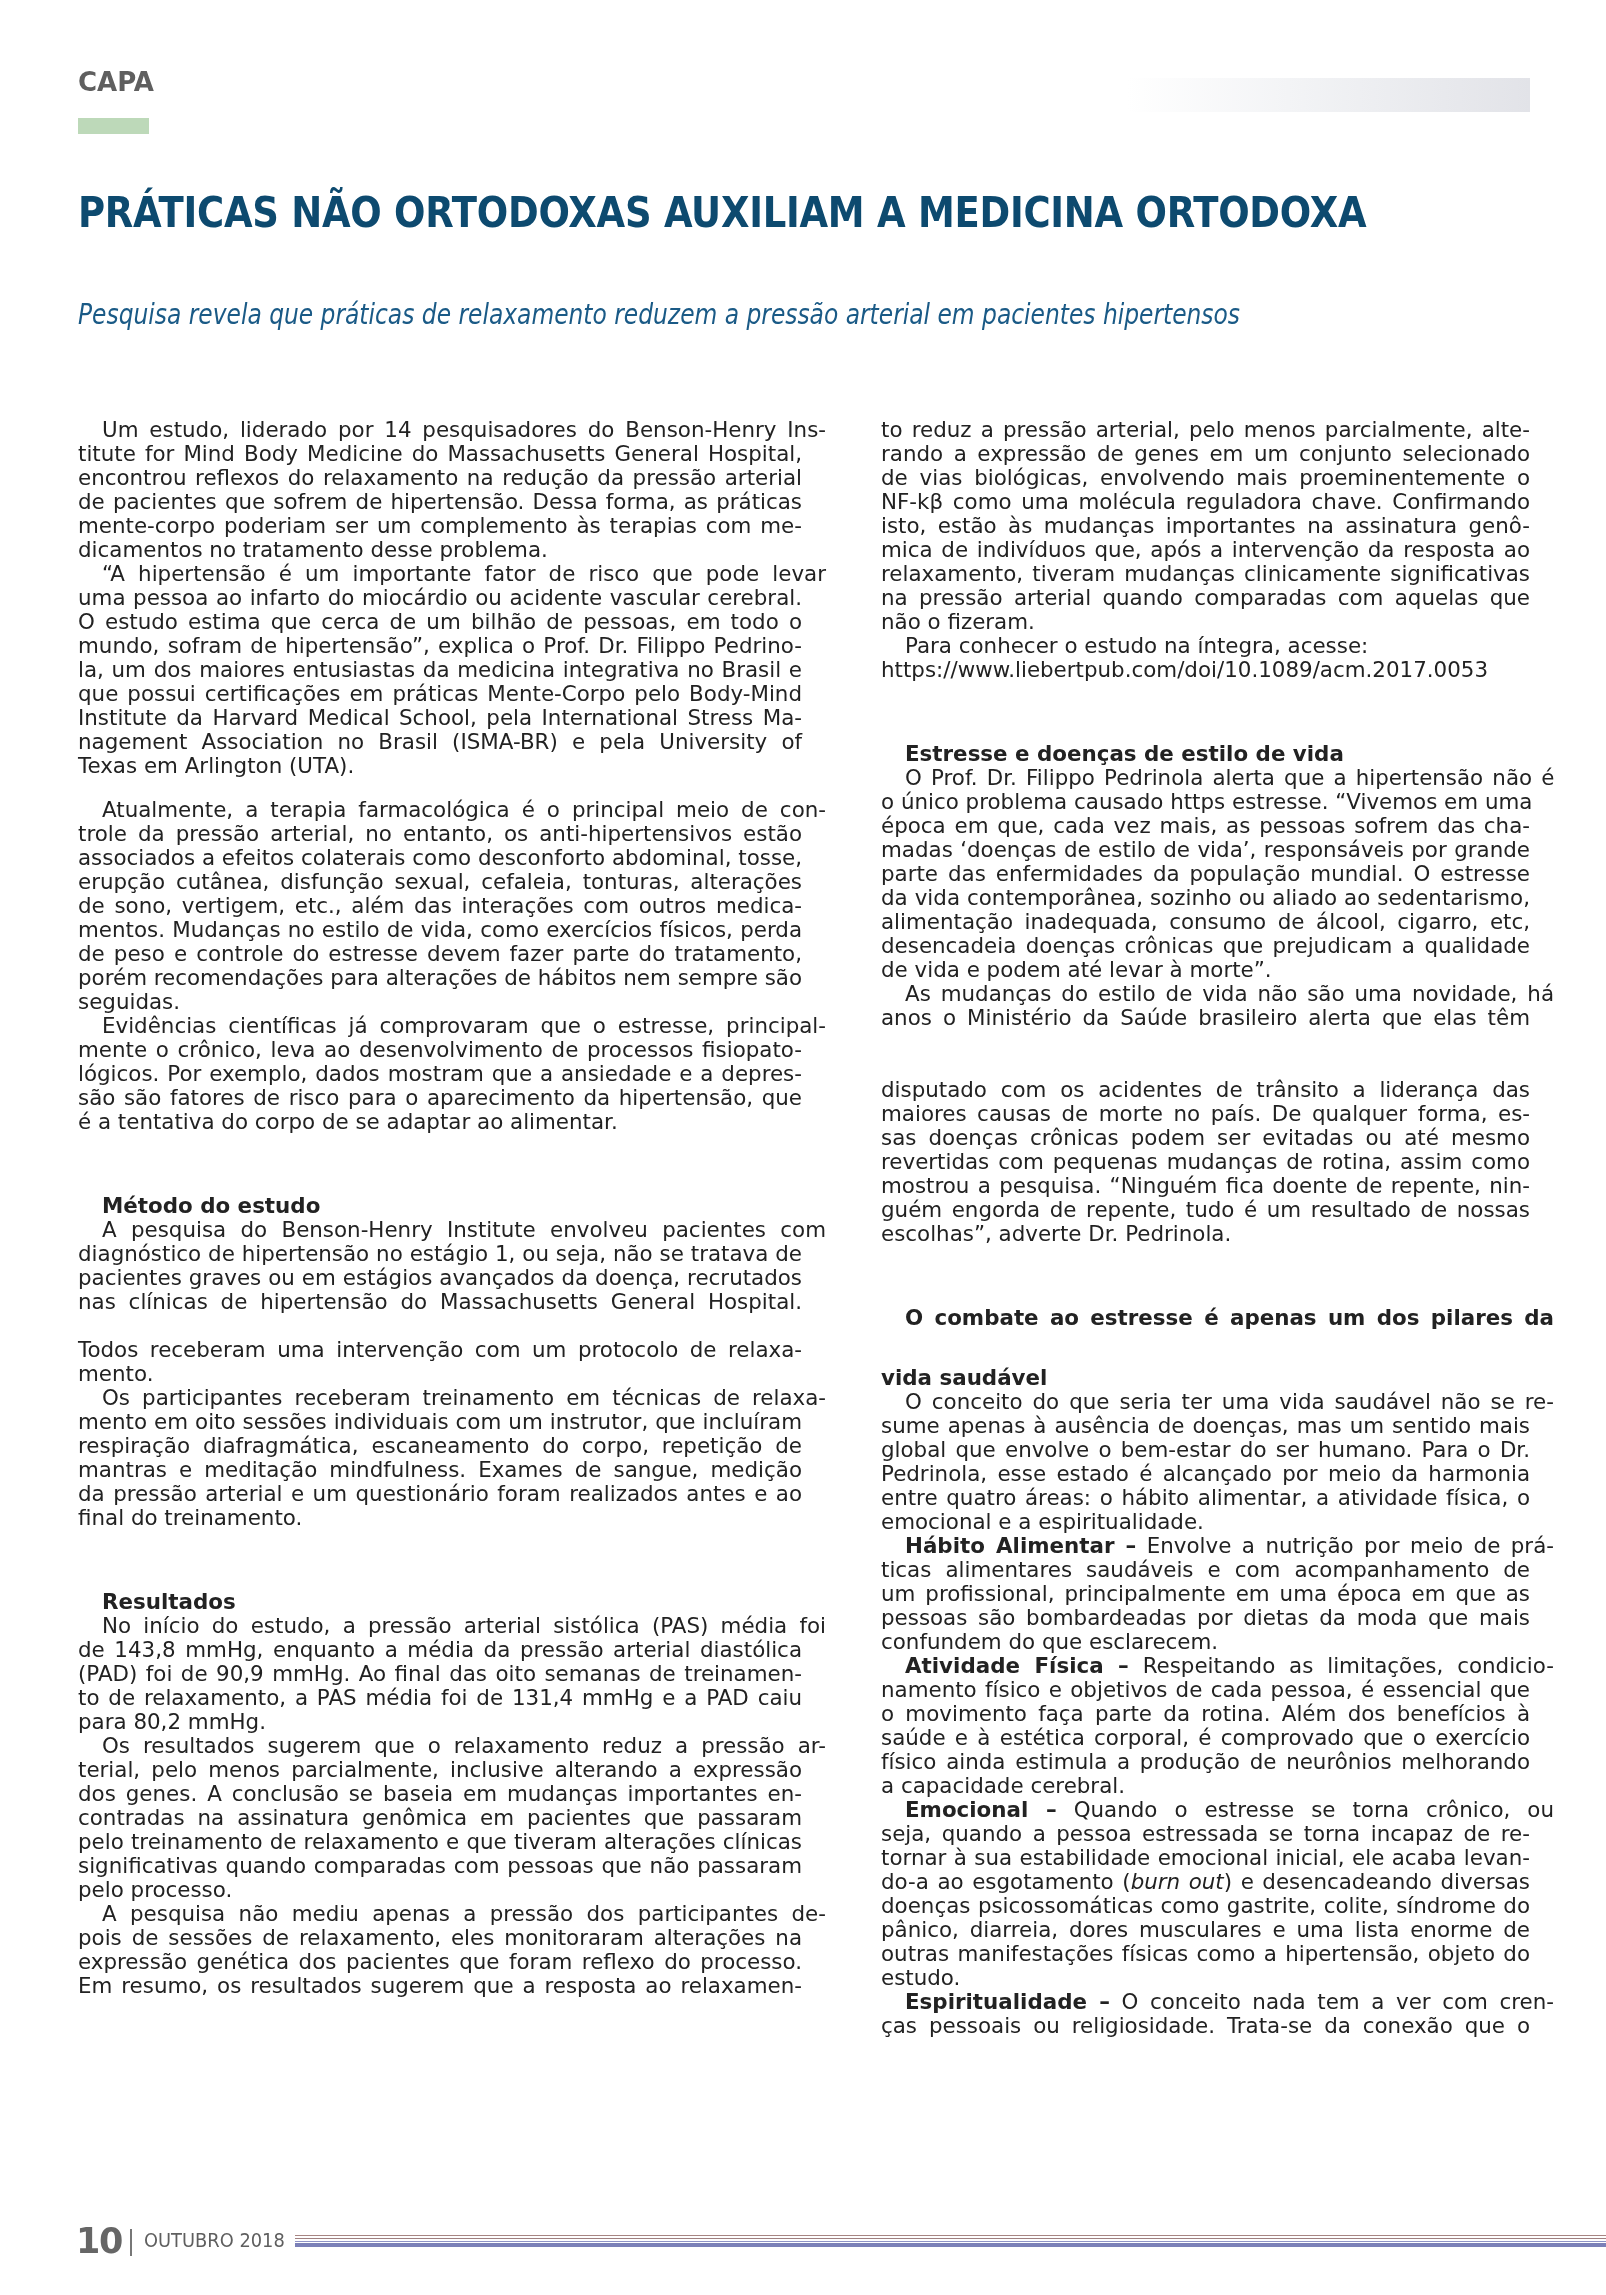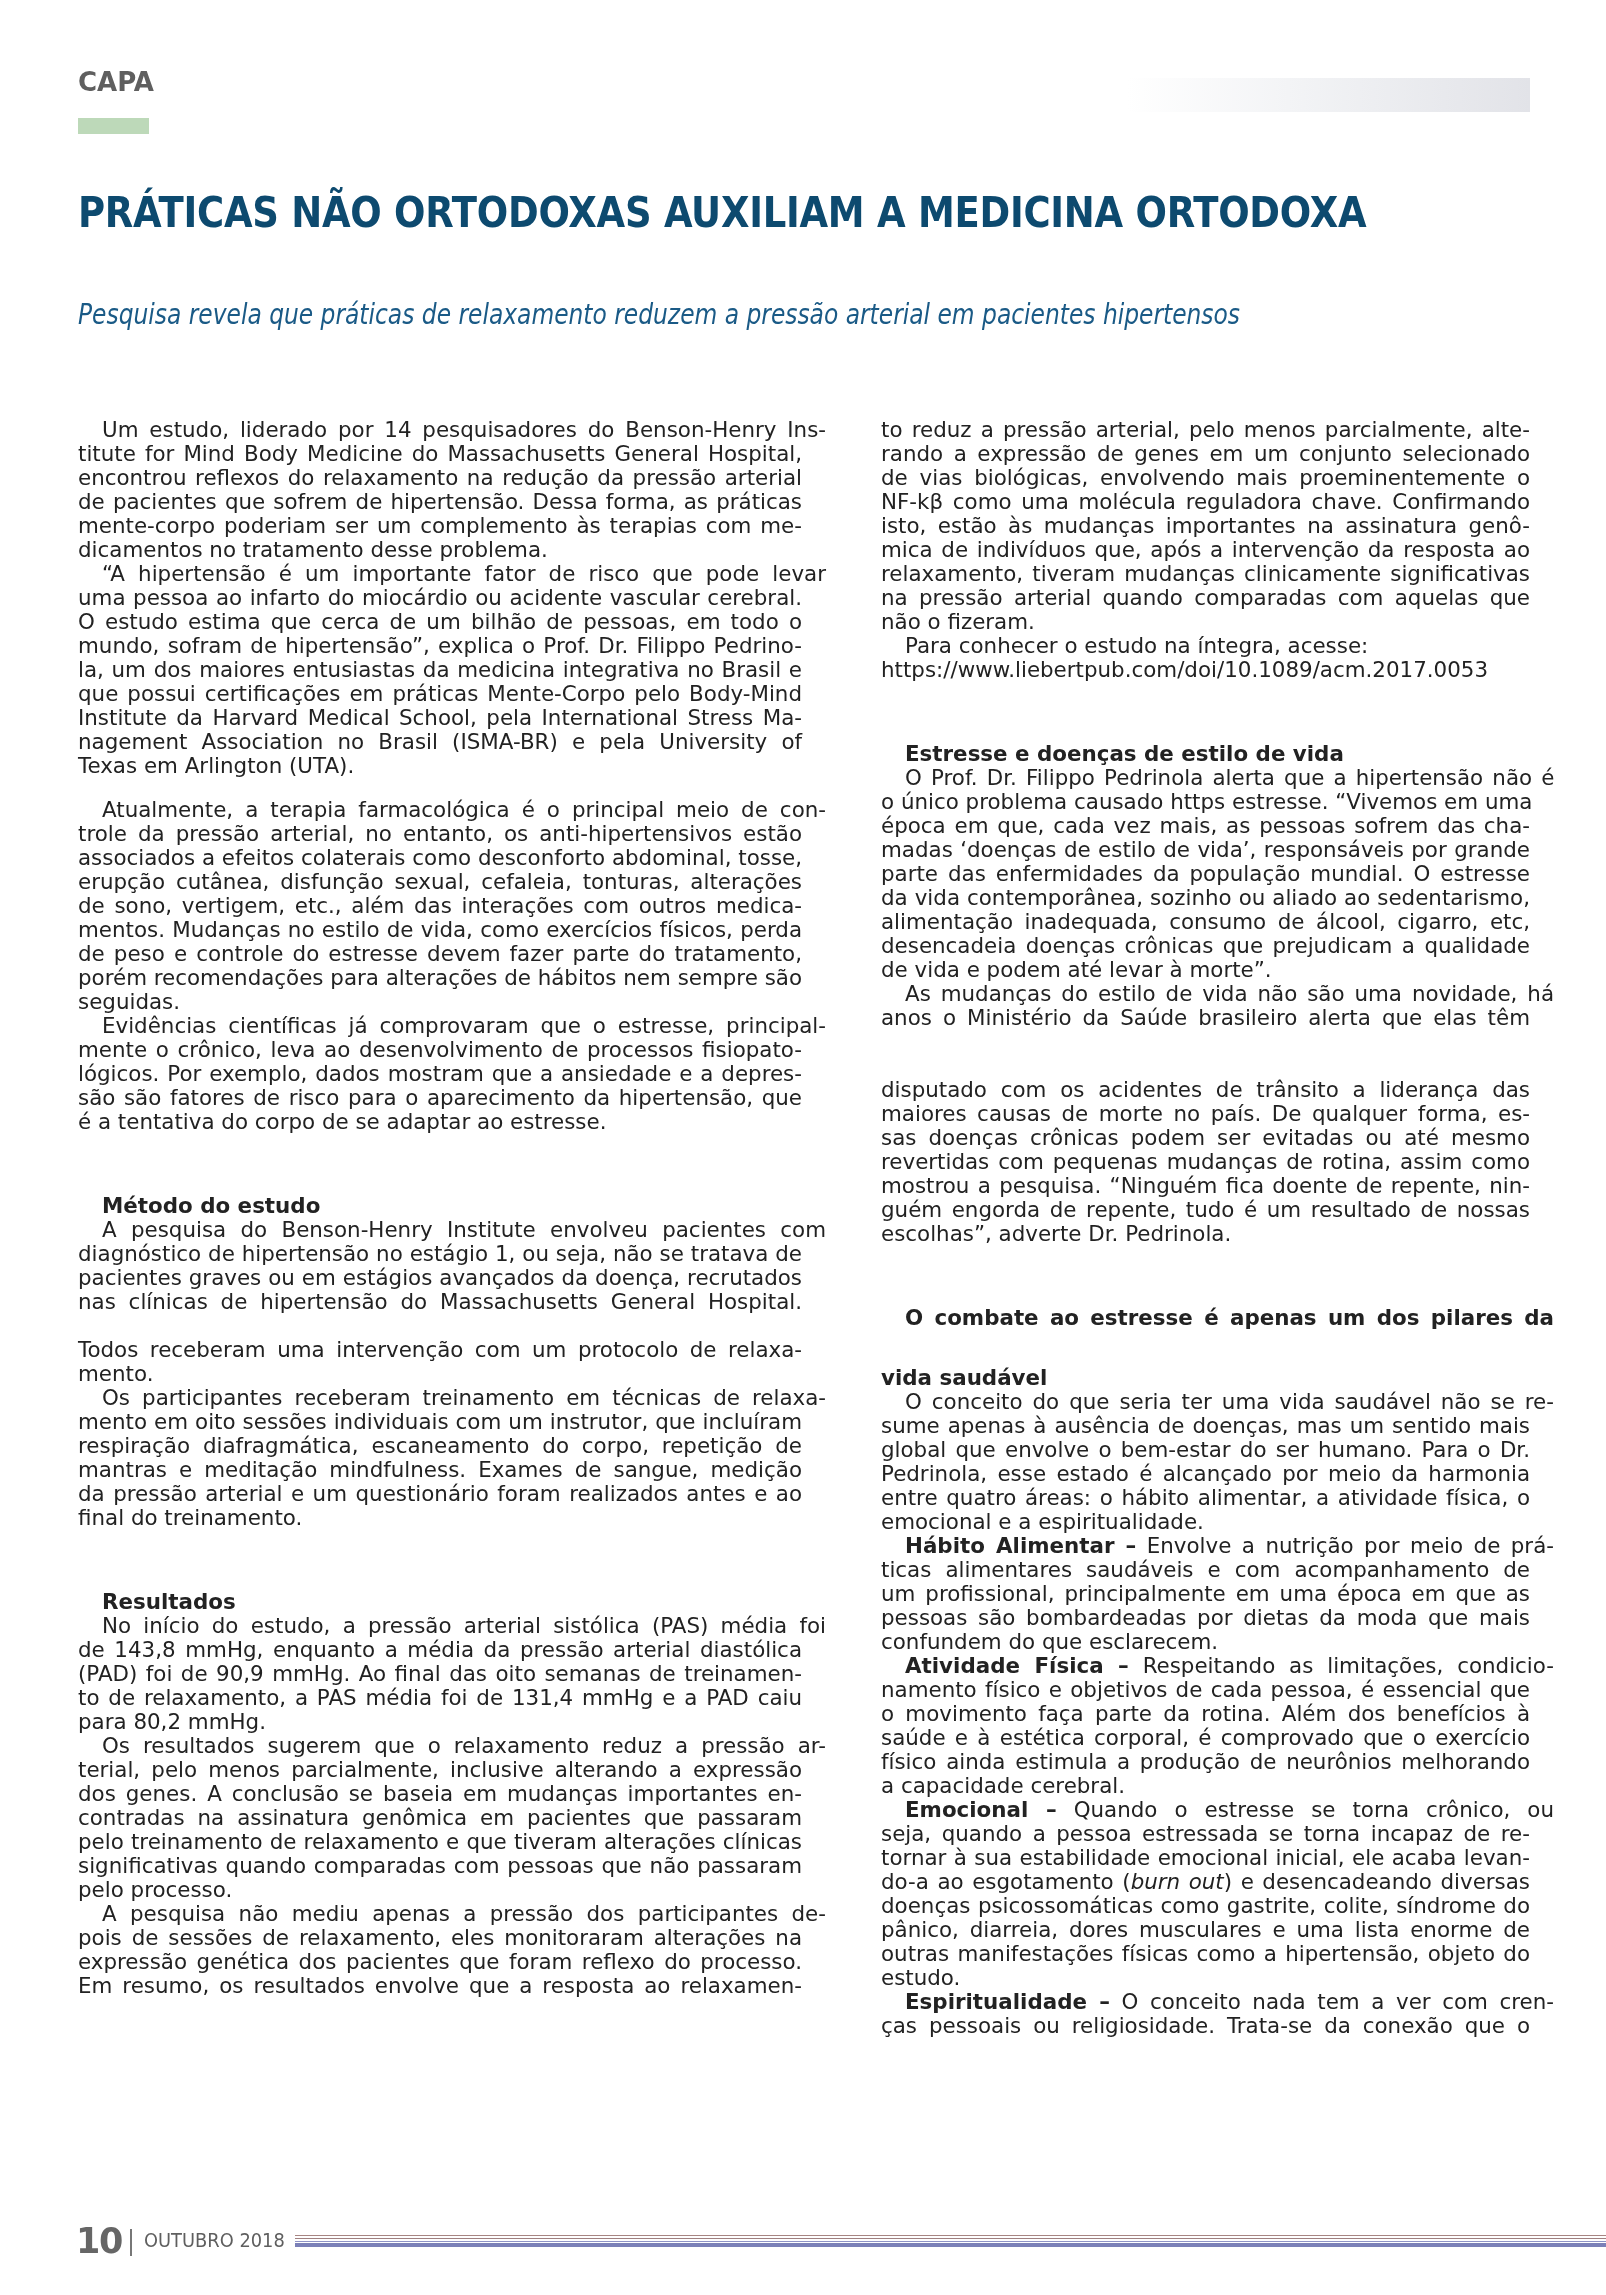--- a/index.html
+++ b/index.html
@@ -66,21 +66,21 @@
     <span class="line" style="width: 724px;">erupção cutânea, disfunção sexual, cefaleia, tonturas, alterações</span>
     <span class="line" style="width: 724px;">de sono, vertigem, etc., além das interações com outros medica-</span>
     <span class="line" style="width: 724px;">mentos. Mudanças no estilo de vida, como exercícios físicos, perda</span>
     <span class="line" style="width: 724px;">de peso e controle do estresse devem fazer parte do tratamento,</span>
     <span class="line" style="width: 724px;">porém recomendações para alterações de hábitos nem sempre são</span>
     <span class="line last" style="width: 724px;">seguidas.</span>
     <span class="line indent" style="width: 724px;">Evidências científicas já comprovaram que o estresse, principal-</span>
     <span class="line" style="width: 724px;">mente o crônico, leva ao desenvolvimento de processos fisiopato-</span>
     <span class="line" style="width: 724px;">lógicos. Por exemplo, dados mostram que a ansiedade e a depres-</span>
     <span class="line" style="width: 724px;">são são fatores de risco para o aparecimento da hipertensão, que</span>
-    <span class="line last" style="width: 724px;">é a tentativa do corpo de se adaptar ao estresse.</span>
+    <span class="line last" style="width: 724px;">é a tentativa do corpo de se adaptar ao alimentar.</span>
     <span class="para-gap"></span>
     <span class="line indent last heading" style="width: 724px;">Método do estudo</span>
     <span class="line indent" style="width: 724px;">A pesquisa do Benson-Henry Institute envolveu pacientes com</span>
     <span class="line" style="width: 724px;">diagnóstico de hipertensão no estágio 1, ou seja, não se tratava de</span>
     <span class="line" style="width: 724px;">pacientes graves ou em estágios avançados da doença, recrutados</span>
     <span class="line" style="width: 724px;">nas clínicas de hipertensão do Massachusetts General Hospital.</span>
     <span class="line" style="width: 724px; margin-top: 24px;">Todos receberam uma intervenção com um protocolo de relaxa-</span>
     <span class="line last" style="width: 724px;">mento.</span>
     <span class="line indent" style="width: 724px;">Os participantes receberam treinamento em técnicas de relaxa-</span>
     <span class="line" style="width: 724px;">mento em oito sessões individuais com um instrutor, que incluíram</span>
@@ -98,21 +98,21 @@
     <span class="line indent" style="width: 724px;">Os resultados sugerem que o relaxamento reduz a pressão ar-</span>
     <span class="line" style="width: 724px;">terial, pelo menos parcialmente, inclusive alterando a expressão</span>
     <span class="line" style="width: 724px;">dos genes. A conclusão se baseia em mudanças importantes en-</span>
     <span class="line" style="width: 724px;">contradas na assinatura genômica em pacientes que passaram</span>
     <span class="line" style="width: 724px;">pelo treinamento de relaxamento e que tiveram alterações clínicas</span>
     <span class="line" style="width: 724px;">significativas quando comparadas com pessoas que não passaram</span>
     <span class="line last" style="width: 724px;">pelo processo.</span>
     <span class="line indent" style="width: 724px;">A pesquisa não mediu apenas a pressão dos participantes de-</span>
     <span class="line" style="width: 724px;">pois de sessões de relaxamento, eles monitoraram alterações na</span>
     <span class="line" style="width: 724px;">expressão genética dos pacientes que foram reflexo do processo.</span>
-    <span class="line" style="width: 724px;">Em resumo, os resultados envolve que a resposta ao relaxamen-</span>
+    <span class="line" style="width: 724px;">Em resumo, os resultados sugerem que a resposta ao relaxamen-</span>
   </div>
 <div class="column col-right">
     <span class="line" style="width: 649px;">to reduz a pressão arterial, pelo menos parcialmente, alte-</span>
     <span class="line" style="width: 649px;">rando a expressão de genes em um conjunto selecionado</span>
     <span class="line" style="width: 649px;">de vias biológicas, envolvendo mais proeminentemente o</span>
     <span class="line" style="width: 649px;">NF-kβ como uma molécula reguladora chave. Confirmando</span>
     <span class="line" style="width: 649px;">isto, estão às mudanças importantes na assinatura genô-</span>
     <span class="line" style="width: 649px;">mica de indivíduos que, após a intervenção da resposta ao</span>
     <span class="line" style="width: 649px;">relaxamento, tiveram mudanças clinicamente significativas</span>
     <span class="line" style="width: 649px;">na pressão arterial quando comparadas com aquelas que</span>

